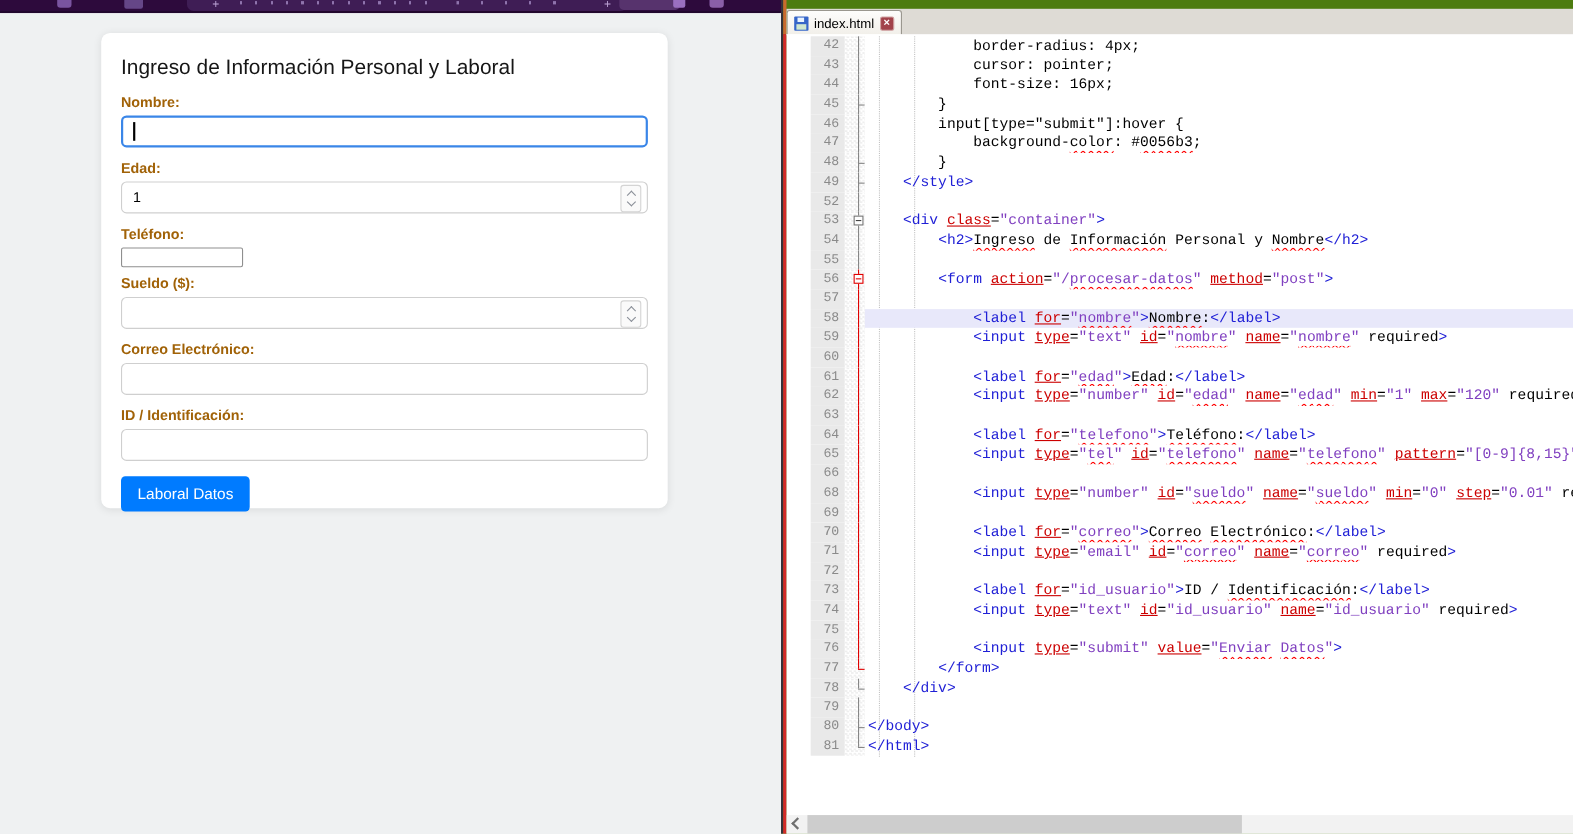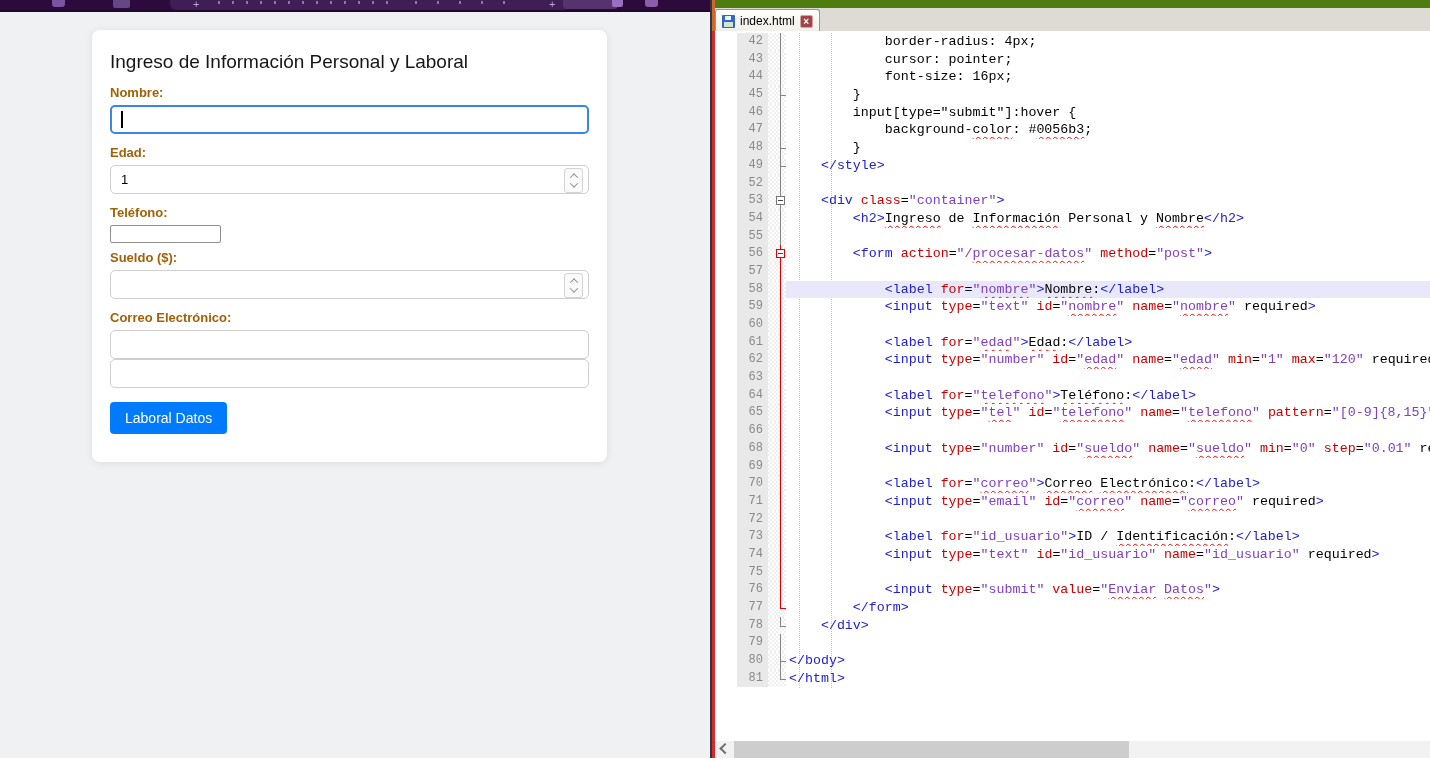--- a/index.html
+++ b/index.html
@@ -63,21 +63,21 @@
   .fb{position:absolute;left:8px;top:50%;margin-top:-5px;width:9px;height:9px;background:#fdfdfd;
     border:1px solid #777;box-sizing:border-box;}
   .fb i{position:absolute;left:1px;right:1px;top:3px;height:1px;background:#444;display:block;}
   .r .fv,.r .fh{background:#e00000;}
   .r .fb{border-color:#e00000;}
   .r .fb i{background:#e00000;}
   .ct{flex:1 1 auto;white-space:pre;overflow:hidden;font-family:"Liberation Mono","DejaVu Sans Mono",monospace;
     font-size:13.3px;line-height:17.7px;color:#000;padding-left:3px;}
   .ct.hl{background:#e8e8fa;}
   .tg{color:#2020d6;}
-  .at{color:#cc0000;}
+  .at{color:#cc0000;text-decoration:underline;}
   .vl{color:#8040c0;}
   .sq{text-decoration:underline wavy #ff0000;text-decoration-thickness:1px;text-underline-offset:3px;text-align:right;}
 
   
   .vscroll{position:absolute;right:5px;top:31px;width:17px;height:721px;background:#f2f2f2;}
   .sbtn{position:absolute;left:0;width:17px;height:17px;display:flex;align-items:center;justify-content:center;}
   .schev{display:inline-block;width:6px;height:6px;border-top:2px solid #6f6f6f;border-left:2px solid #6f6f6f;}
   .schev.up{transform:rotate(45deg) translate(1px,1px);}
   .schev.down{transform:rotate(225deg) translate(1px,1px);}
   .schev.left{transform:rotate(-45deg) translate(1px,-1px);}
@@ -138,20 +138,21 @@
             <span class="chev up"></span>
             <span class="chev down"></span>
           </div>
         </div>
 
         <label class="flabel">Correo Electrónico:</label>
         <div class="iwrap">
           <input class="tinput" value="" style="">
         </div>
 
+        <label class="flabel">ID / Identificación:</label>
         <div class="iwrap">
           <input class="tinput" value="" style="">
         </div>
 
         <button class="submit">Laboral Datos</button>
       </div>
     </div>
   </div>
 
   <div class="npp">

